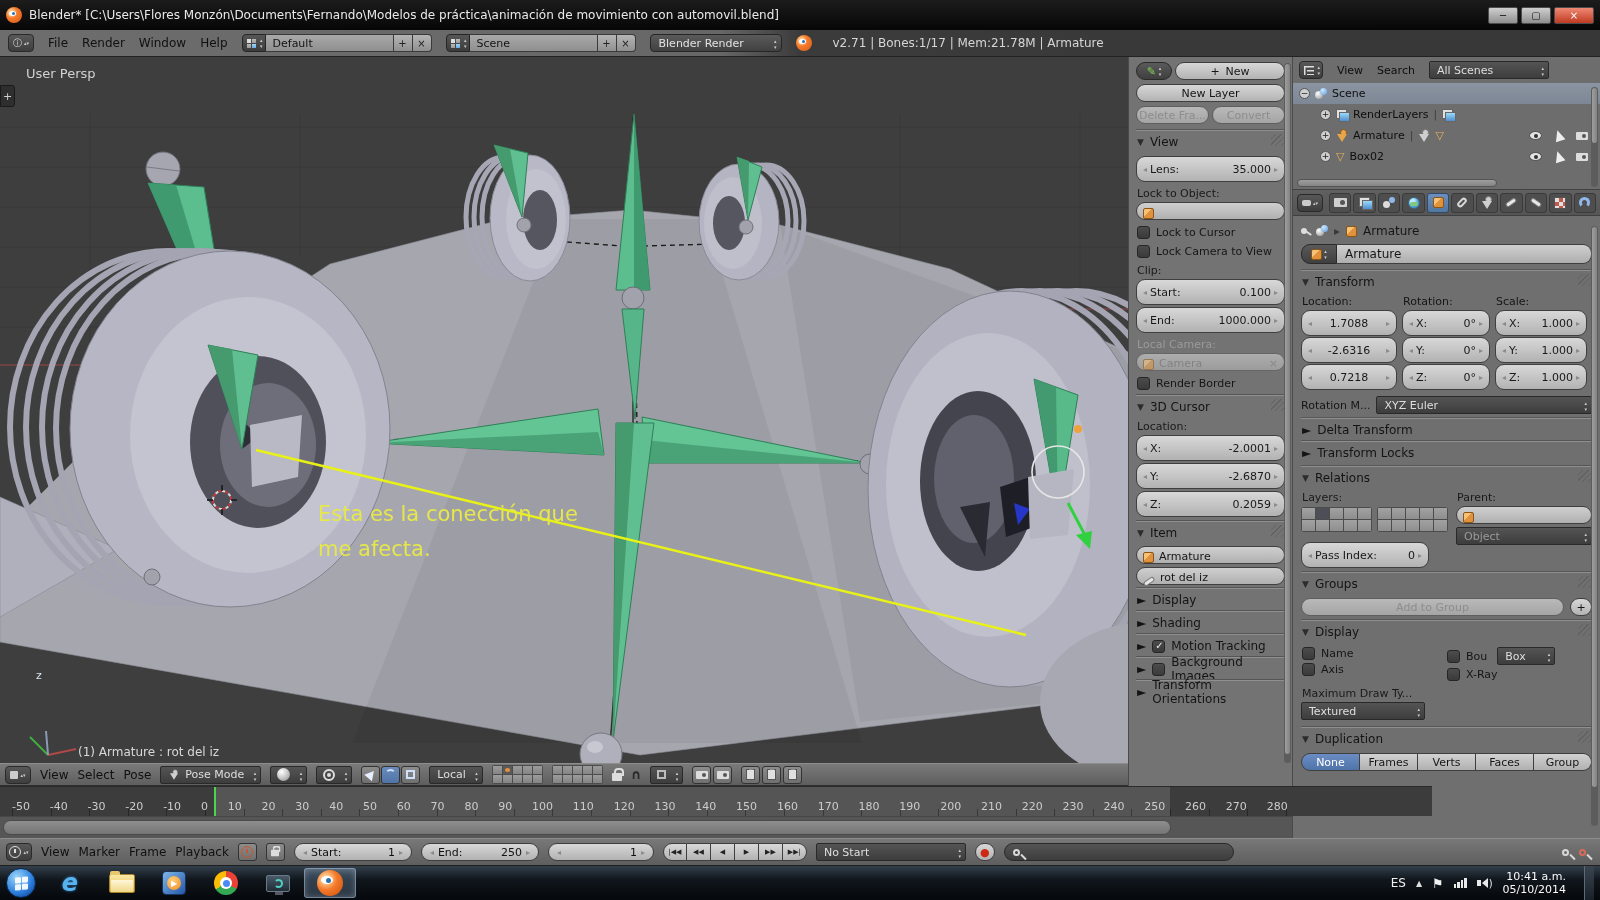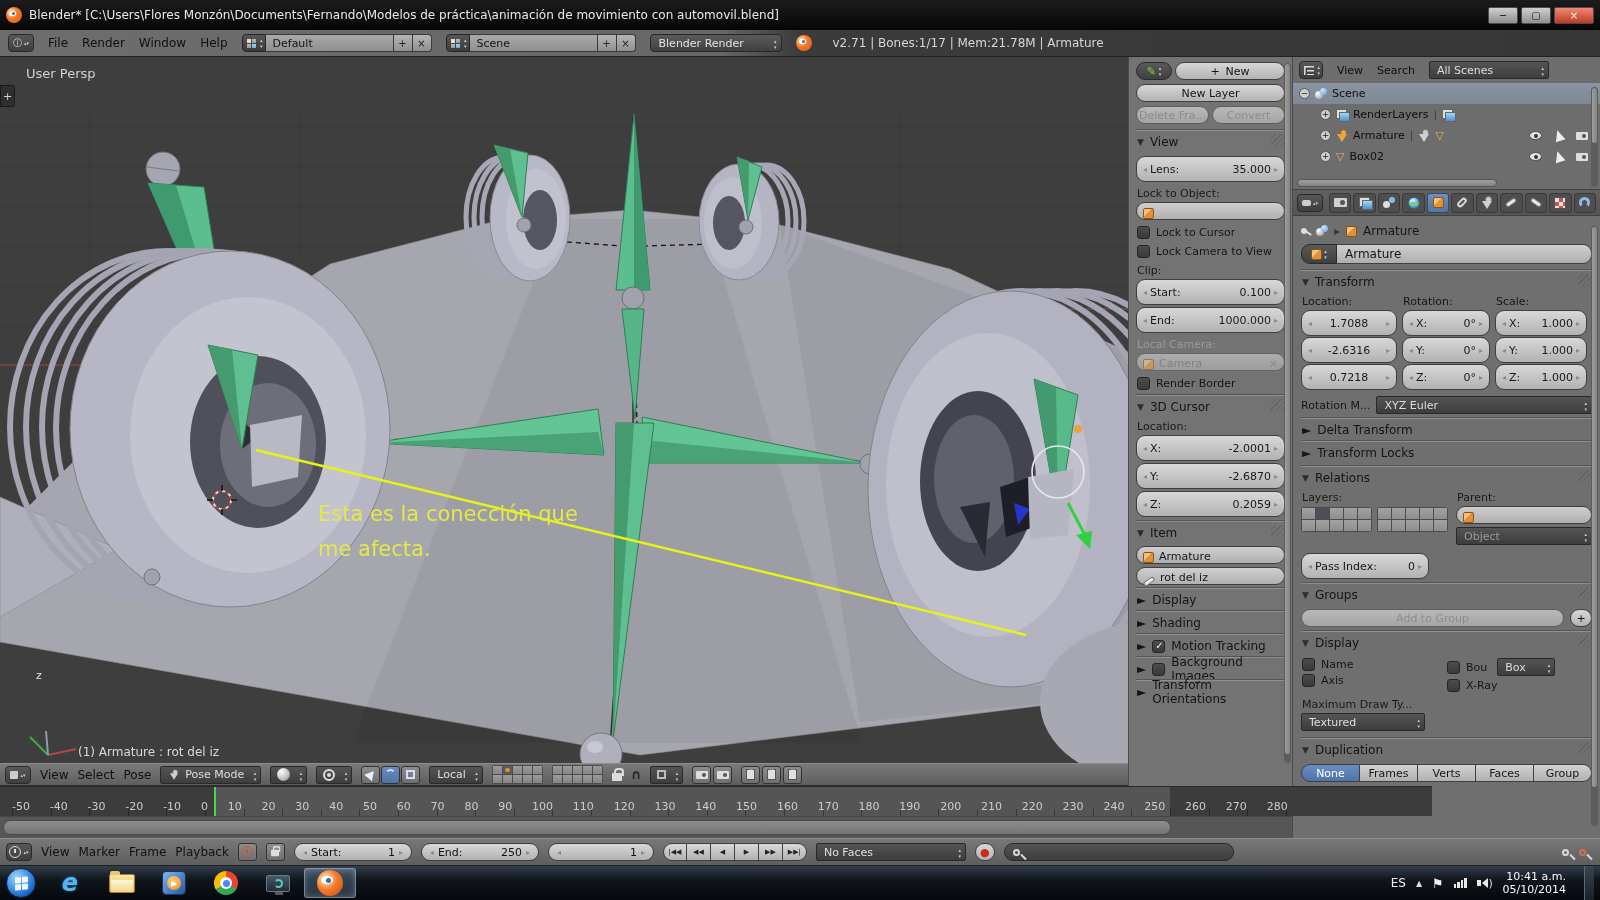--- a/index.html
+++ b/index.html
@@ -949,21 +949,21 @@
                 <div class="cell"></div>
                 <div class="cell"></div>
                 <div class="cell"></div>
                 <div class="cell"></div>
                 <div class="cell"></div>
                 <div class="cell"></div>
                 <div class="cell"></div>
                 <div class="cell"></div>
               </div>
           </div>
-          <div class="pill" style="margin-top:21px; width:128px">
+          <div class="pill" style="margin-top:10px; width:128px">
             <span class="lab">Pass Index:</span>
             <span class="val">0</span>
           </div>
         </div>
         <div style="flex:1">
           <div class="np-label">Parent:</div>
           <div class="objfield">
               <span class="cube"></span>
             </div>
           <div class="dsel" style="width:100%; color:#9a9a9a">
@@ -1105,21 +1105,21 @@
     </div>
     <div class="pbgroup">
       <div class="pbtn">|◀◀</div>
       <div class="pbtn">◀◀</div>
       <div class="pbtn">◀</div>
       <div class="pbtn">▶</div>
       <div class="pbtn">▶▶</div>
       <div class="pbtn">▶▶|</div>
     </div>
     <div class="dsel" style="width:150px">
-      <span>No Faces</span>
+      <span>No Start</span>
     </div>
     <div class="rec-btn">●</div>
     <div class="keyset-field">
       <span class="key-ico"></span>
     </div>
     <div style="margin-left:auto; display:flex; gap:10px; padding-right:8px;">
       <span class="key-ico"></span>
       <span class="key-ico" style="border-color:#d86a5a"></span>
     </div>
   </div>

